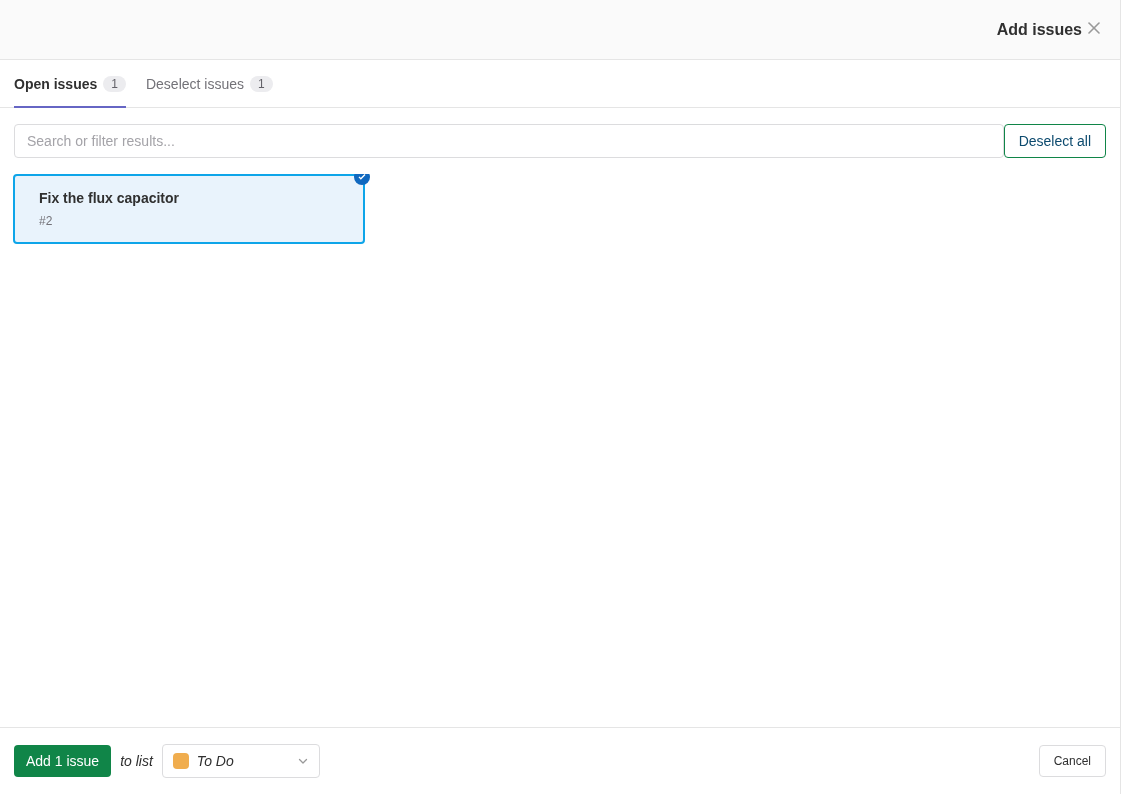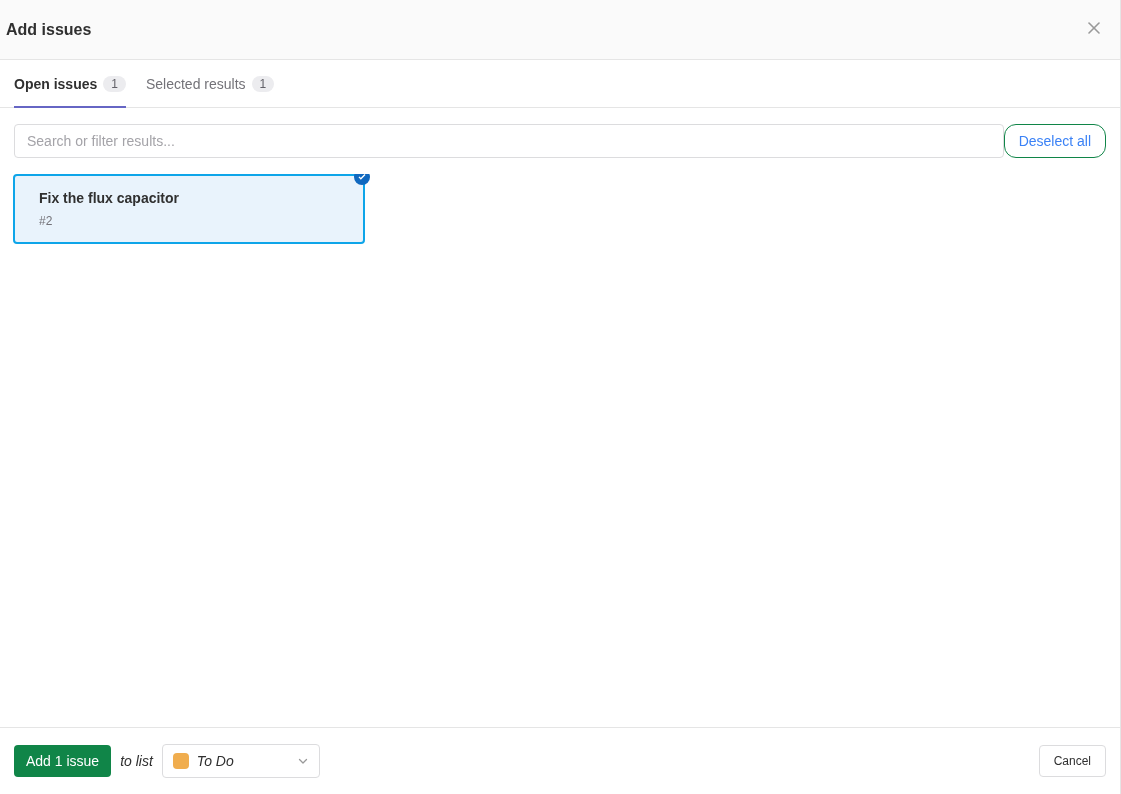--- a/index.html
+++ b/index.html
@@ -20,21 +20,21 @@
     .modal {
       width: 1121px;
       height: 794px;
       display: flex;
       flex-direction: column;
       border-right: 1px solid #e5e5e5;
     }
     .modal-header {
       display: flex;
       align-items: center;
-      justify-content: space-between;
+      justify-content: flex-end;
       padding: 16px 14px 16px 6px;
       background: #fafafa;
       border-bottom: 1px solid #e5e5e5;
     }
     .modal-title {
       font-size: 16px;
       font-weight: 600;
       color: #303030;
     }
     .close-btn {
@@ -97,22 +97,22 @@
       outline: none;
     }
     .search-input::placeholder {
       color: #a4a3a8;
     }
     .deselect-btn {
       height: 34px;
       padding: 0 14px;
       border: 1px solid #108548;
       background: #fff;
-      color: #3b82f6;
-      border-radius: 12px;
+      color: #0c4a6e;
+      border-radius: 4px;
       font-size: 14px;
       cursor: pointer;
     }
     .list-area {
       flex: 1;
       overflow-y: scroll;
       padding: 0 13px 14px 13px;
     }
     .issue-card {
       width: 352px;
@@ -240,21 +240,21 @@
       </span>
     </button>
   </div>
 
   <div class="tabs">
     <div class="tab active">
       <span>Open issues</span>
       <span class="badge">1</span>
     </div>
     <div class="tab">
-      <span>Selected results</span>
+      <span>Deselect issues</span>
       <span class="badge">1</span>
     </div>
   </div>
 
   <div class="search-row">
     <input class="search-input" type="text" placeholder="Search or filter results..." style="">
     <button class="deselect-btn">Deselect all</button>
   </div>
 
   <div class="list-area">

